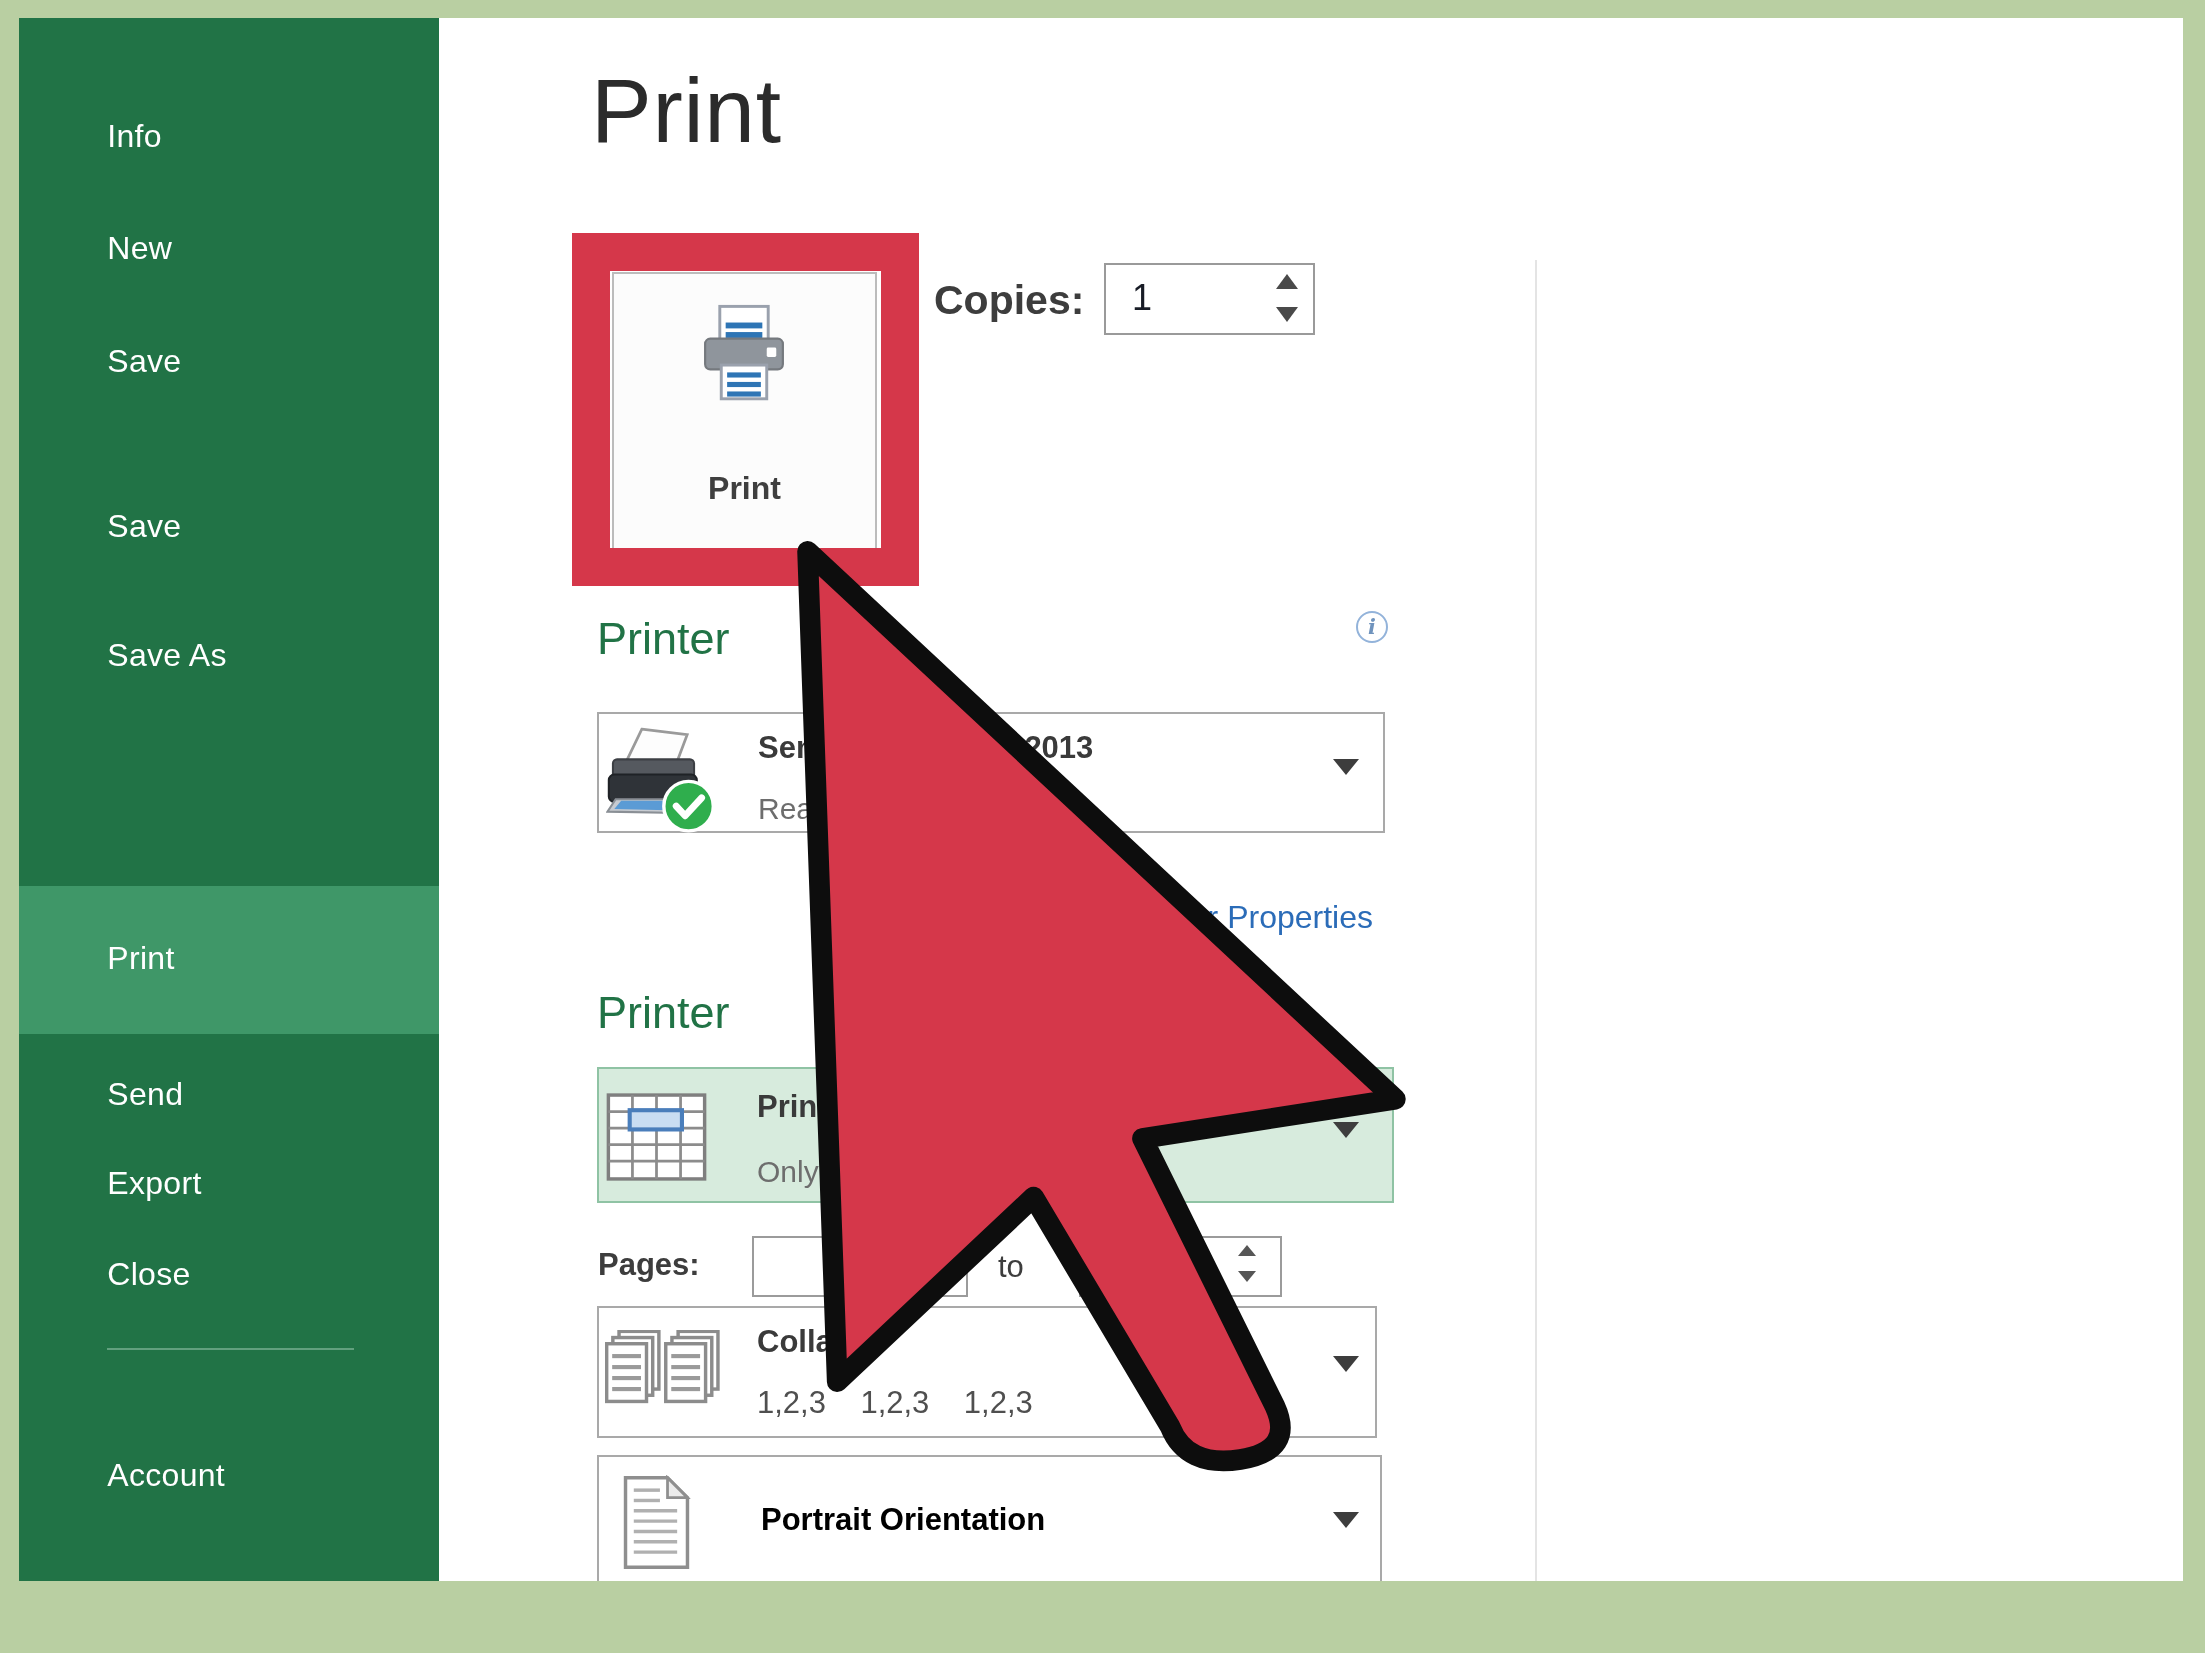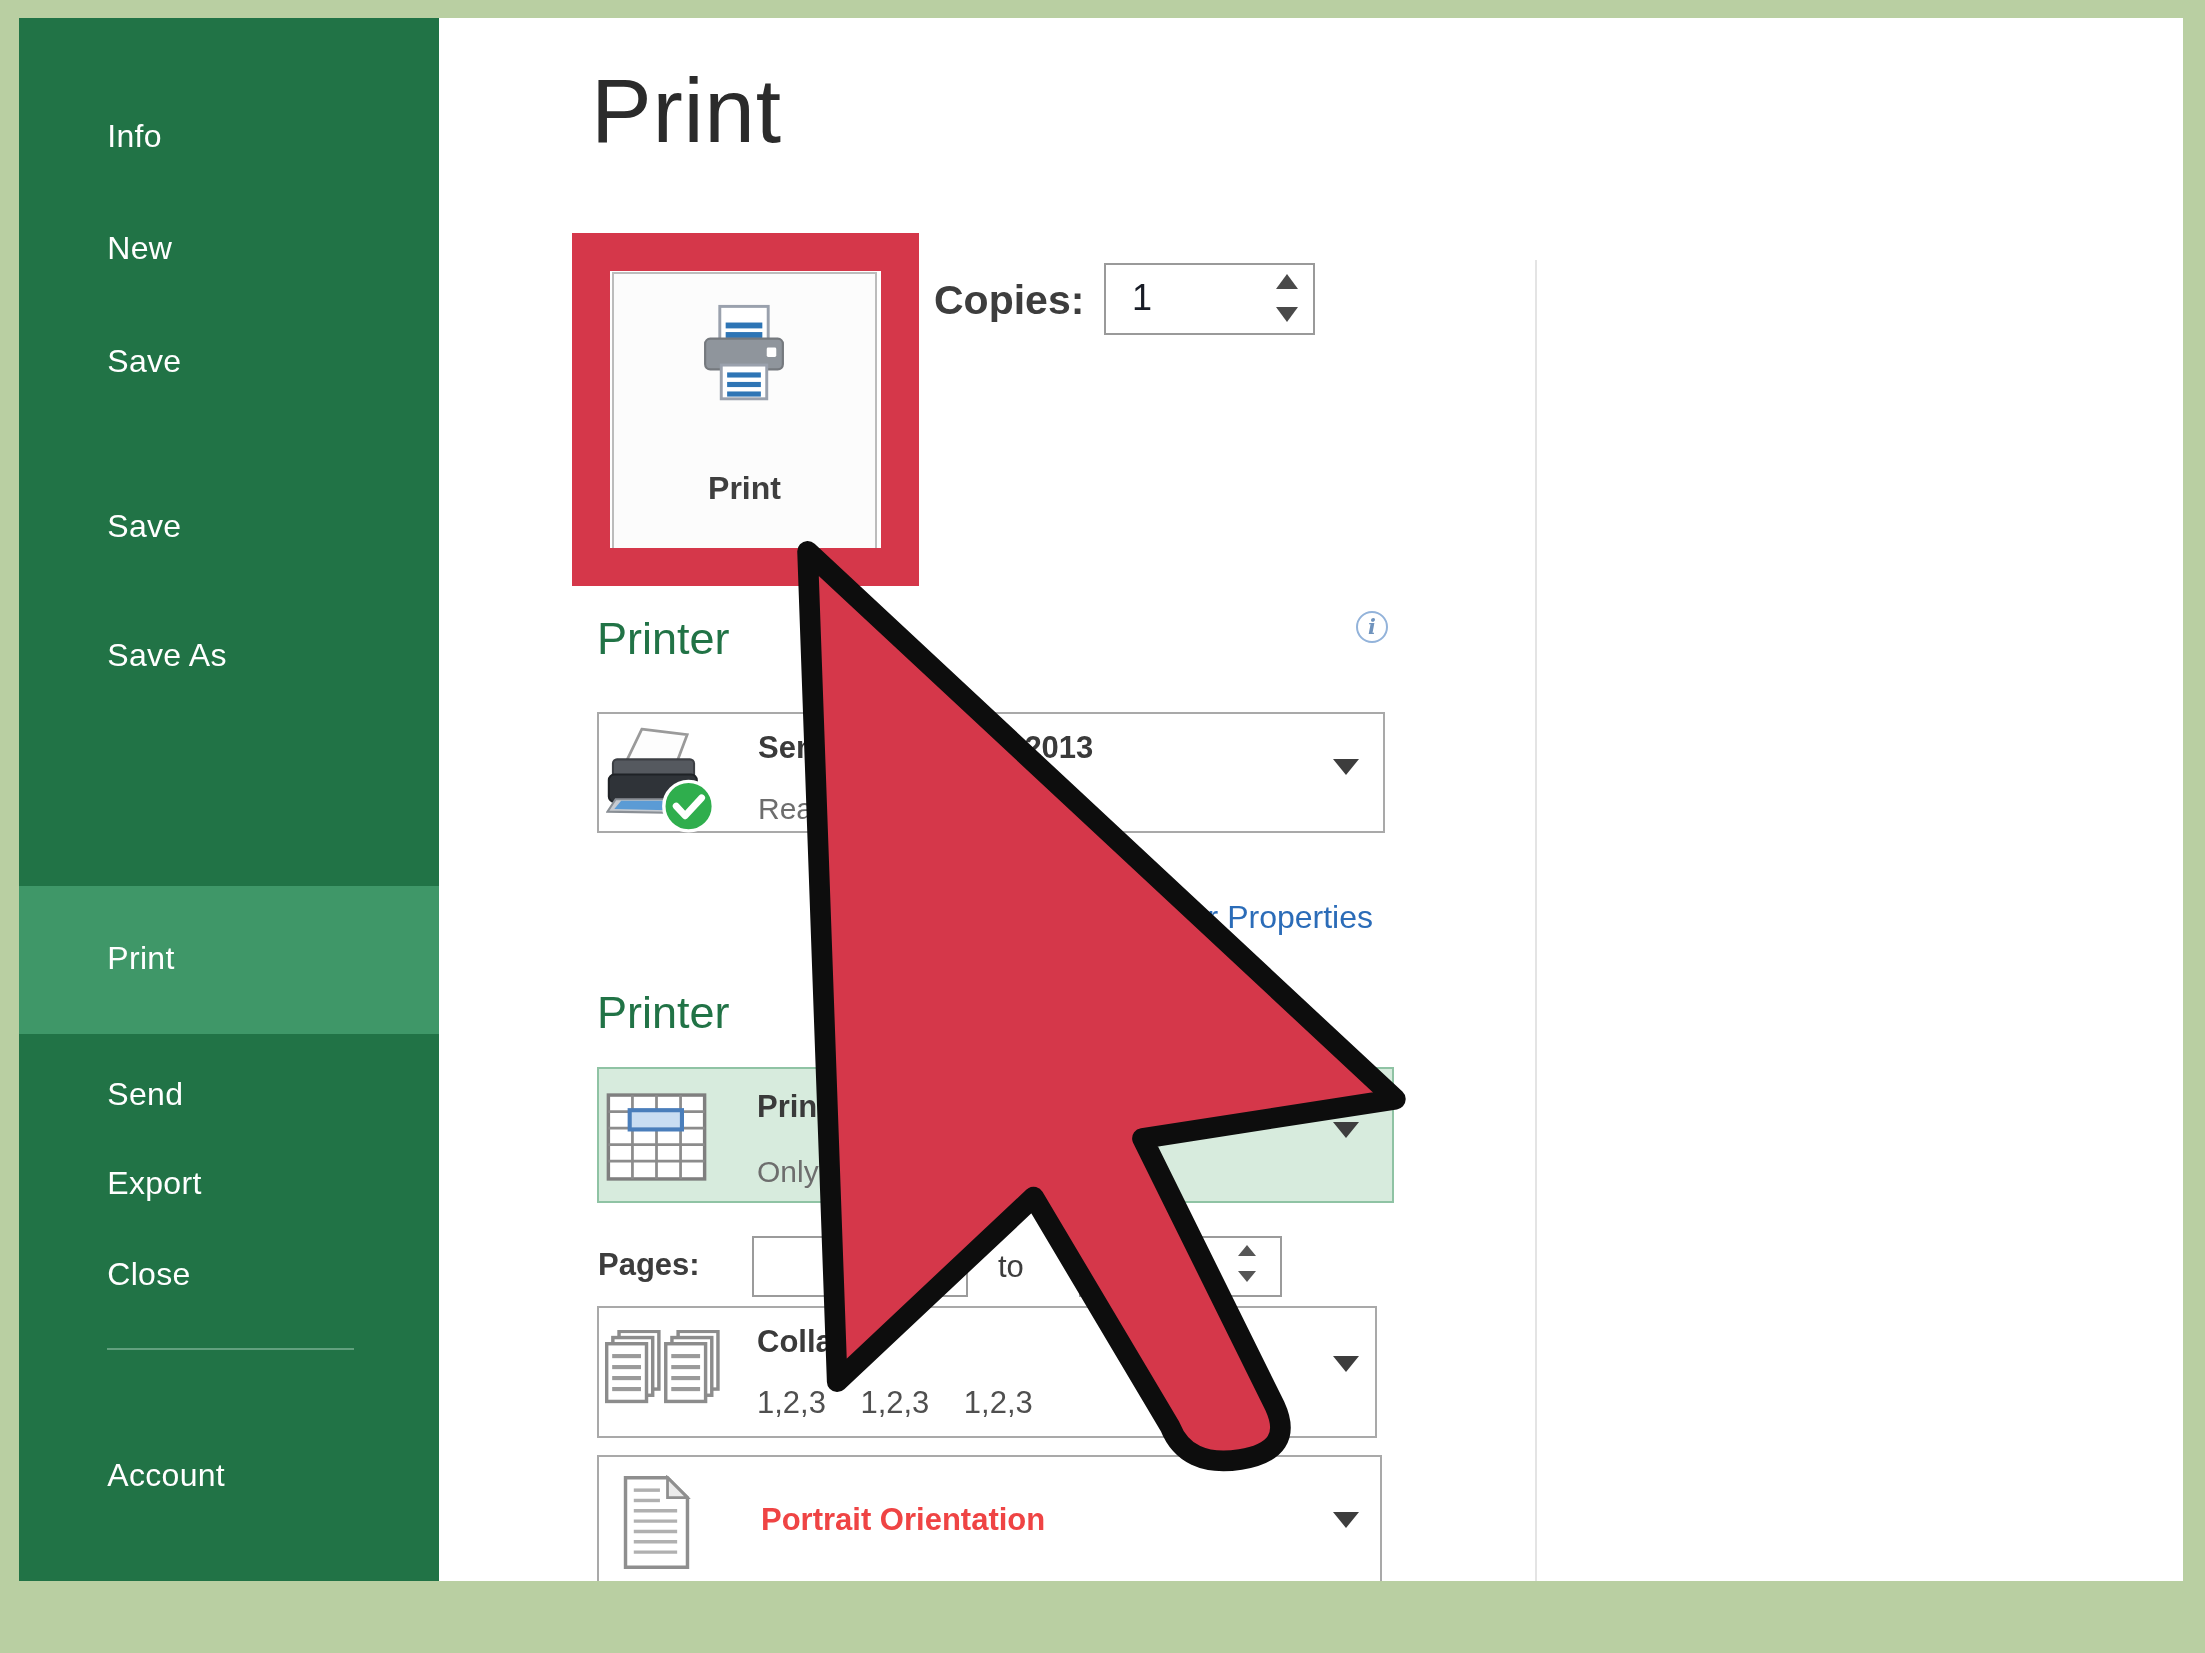--- a/index.html
+++ b/index.html
@@ -62,21 +62,21 @@
   #pages-to{left:998px;top:1267px;font-size:31px;color:#3d3d3d;z-index:2;}
   .tri-up-sm{border-left:9px solid transparent;border-right:9px solid transparent;border-bottom:11.7px solid #565656;}
   .tri-dn-sm{border-left:9px solid transparent;border-right:9px solid transparent;border-top:11.7px solid #565656;}
   #p1-up{left:922px;top:1245px;} #p1-dn{left:922px;top:1271px;}
   #p2-up{left:1238px;top:1245px;} #p2-dn{left:1238px;top:1271px;}
   #collated-box{left:597px;top:1306px;width:780px;height:132px;}
   #col-title{left:757px;top:1342px;font-size:31px;font-weight:600;color:#3a3a3a;z-index:2;}
   #col-sub{left:757px;top:1403px;font-size:31px;color:#4f4f4f;white-space:pre;z-index:2;}
   #col-caret{left:1333px;top:1356px;}
   #portrait-box{left:597px;top:1455px;width:785px;height:135px;}
-  #por-title{left:761px;top:1520px;font-size:31px;font-weight:600;color:#ef4444;z-index:2;}
+  #por-title{left:761px;top:1520px;font-size:31px;font-weight:600;color:#000000;z-index:2;}
   #por-caret{left:1333px;top:1512px;}
   #partial-box{left:597px;top:1606px;width:785px;height:48px;}
   #preview-divider{left:1535px;top:260px;width:2.1px;height:1367px;background:#e4e4e4;z-index:2;}
   #cursor-arrow{position:absolute;left:0;top:0;width:2205px;height:1654px;z-index:10;pointer-events:none;}
   svg{display:block;}
 </style>
 </head>
 <body>
 
 <div class="stage">

